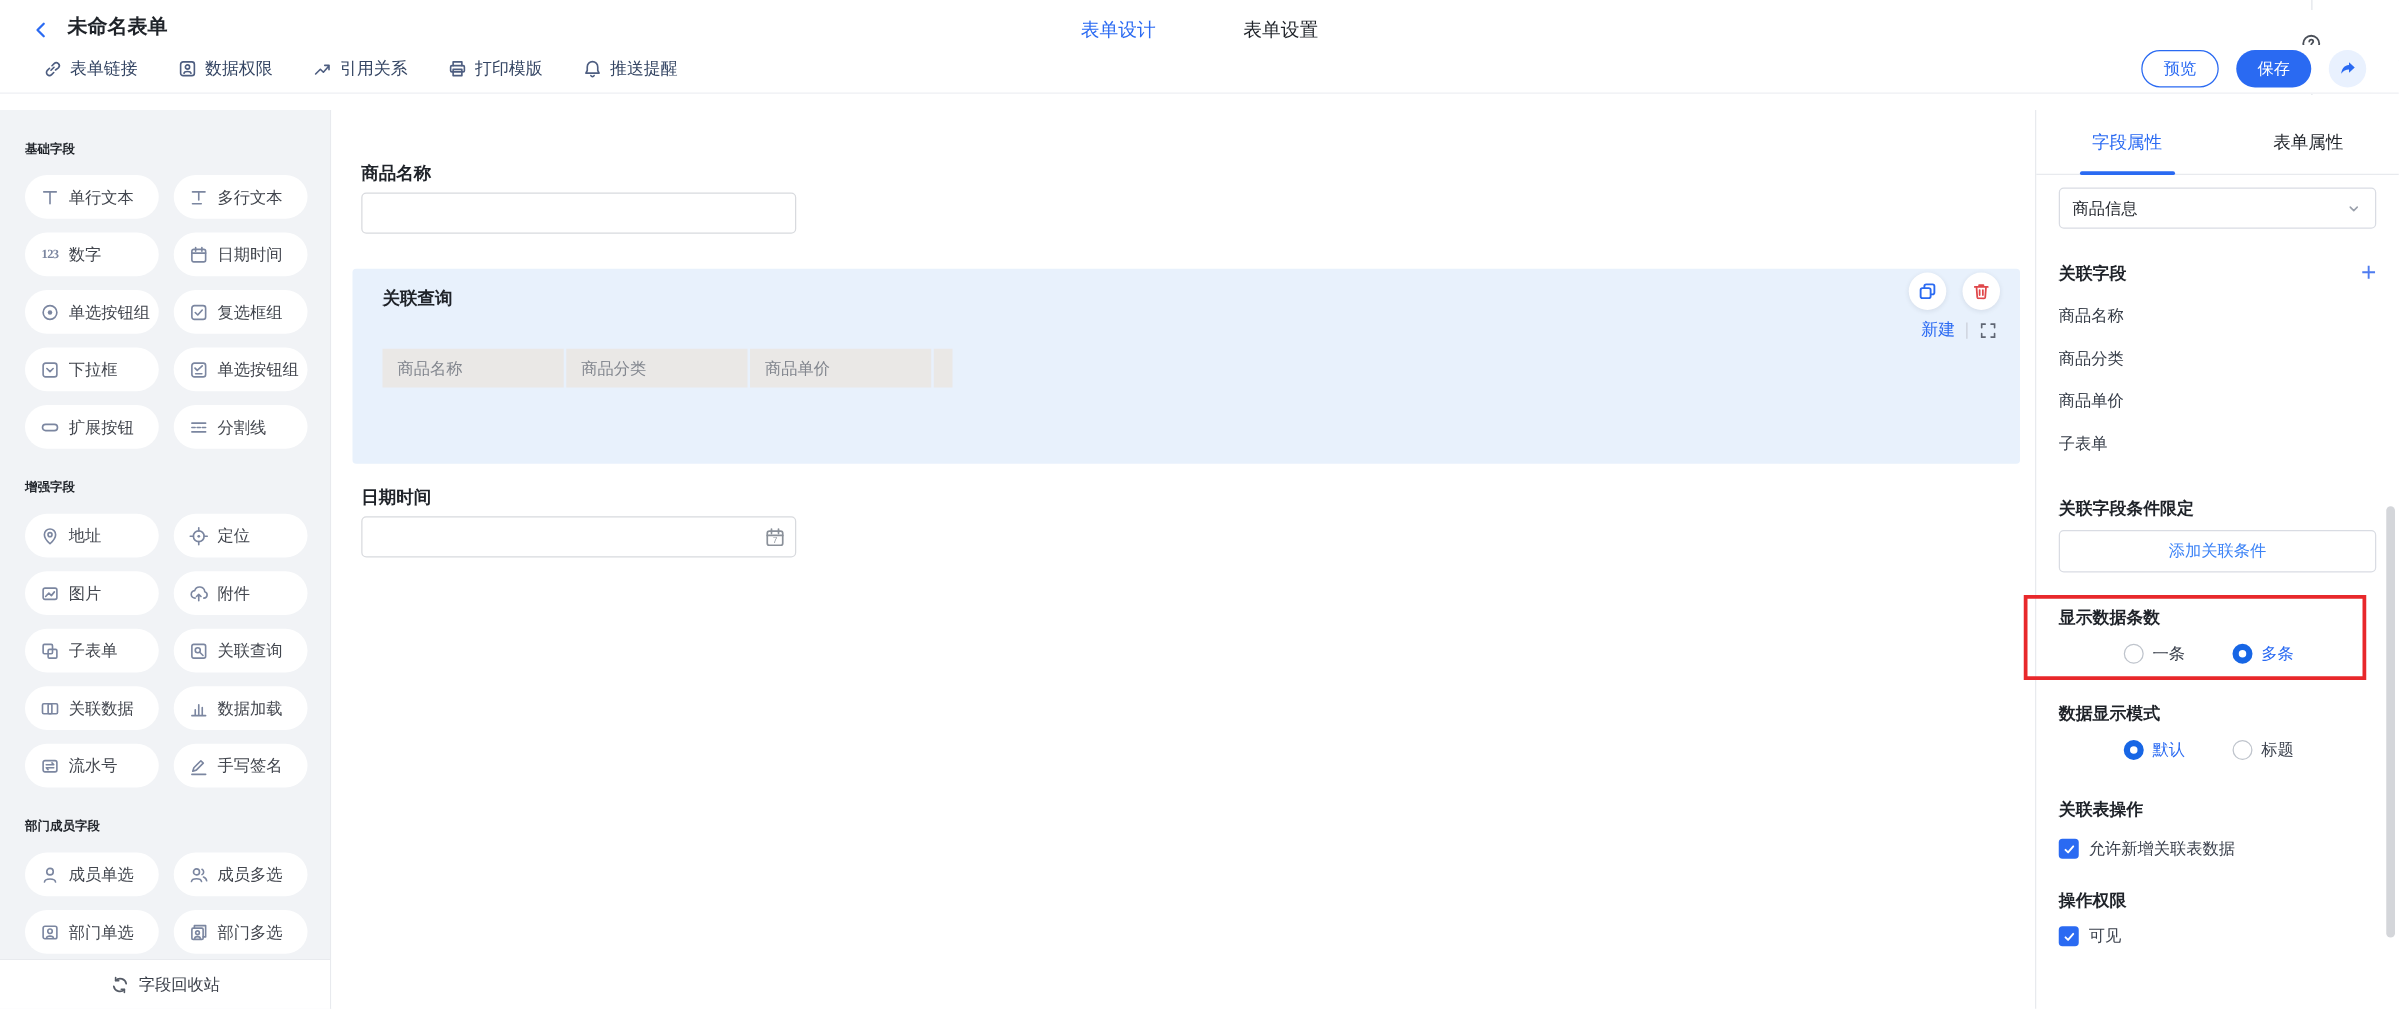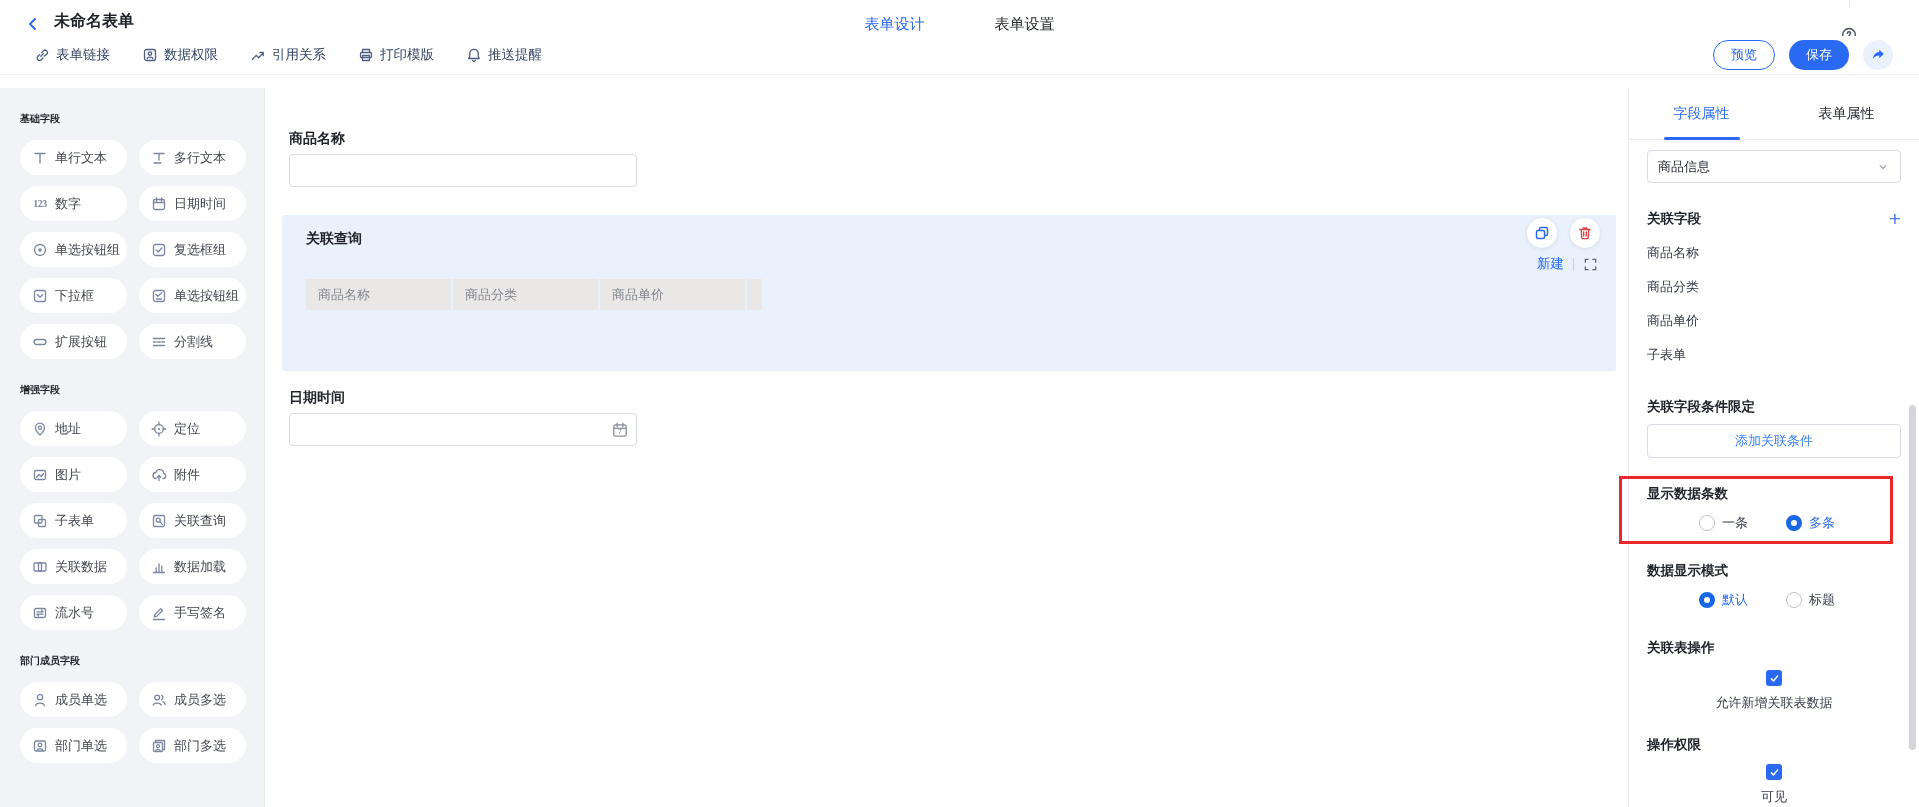--- a/index.html
+++ b/index.html
@@ -85,21 +85,21 @@
   .sec-title { font-size:13.5px; font-weight:bold; color:#1f2329; }
   .plus { margin-left:auto; color:#4f7cf0; font-size:21px; font-weight:300; line-height:16px; cursor:pointer; }
   .pn-item { font-size:13px; color:#333a45; margin-top:16px; }
   .pn-btn { margin-top:8px; width:100%; height:34px; background:#fff; border:1px solid #d9dce3; border-radius:4px;
     font-size:13px; color:#3b82f6; cursor:pointer; }
   .radio-row { display:flex; align-items:flex-end; gap:38px; margin-top:11px; padding-left:52px; }
   .radio-opt { display:flex; align-items:center; gap:7px; cursor:pointer; font-size:13px; color:#3a404c; }
   .radio { width:16px; height:16px; border-radius:50%; border:1px solid #bfc4cc; background:#fff; flex:none; }
   .radio.on { border:5px solid #1766e5; }
   .radio-opt.sel { color:#2a6af2; }
-  .check-row { display:flex; align-items:center; gap:8px; margin-top:13px; cursor:pointer; font-size:13px; color:#3a404c;flex-direction:column; }
+  .check-row { display:flex; align-items:center; gap:8px; margin-top:13px; cursor:pointer; font-size:13px; color:#3a404c; }
   .checkbox { width:16px; height:16px; border-radius:3px; background:#2a6af2; display:flex; align-items:center;
     justify-content:center; flex:none; }
   .dc-wrap { position:relative; }
   .red-box { position:absolute; left:-28px; top:-9px; width:274px; height:68px;
     border:3px solid #e8282b; pointer-events:none; z-index:50; }
   .gap24 { height:24px; } .gap30 { height:30px; } .gap34 { height:34px; } .gap27 { height:27px; }
   .scroll-thumb { position:absolute; right:3px; top:317px; width:7px; height:345px; background:#d4d6da; border-radius:4px; cursor:pointer; }
 </style>
 </head>
 <body>
@@ -372,20 +372,27 @@
       <div class="sb-btn">
           <svg class="ic" viewBox="0 0 16 16">
             <path d="M4.5 4.5v-2h9v9h-2"></path>
             <rect x="2.5" y="4.5" width="9" height="9" rx="1"></rect>
             <circle cx="7" cy="8.2" r="1.5"></circle>
             <path d="M4.8 12.6c.3-1.7 4.1-1.7 4.4 0"></path>
           </svg>
           <span>部门多选</span>
         </div>
     </div>
+  </div>
+  <div class="sb-bottom">
+    <svg class="ic" viewBox="0 0 16 16">
+        <path d="M13 7A5 5 0 0 0 4.5 4.4M3 9a5 5 0 0 0 8.5 2.6"></path>
+        <path d="M4.5 2v2.6H7M11.5 14v-2.6H9"></path>
+      </svg>
+    <span>字段回收站</span>
   </div>
 </div>
 
 <div class="cv">
   <div class="fld1">
     <div class="cv-label">商品名称</div>
     <div class="cv-input"></div>
   </div>
 
   <div class="rq-block">

